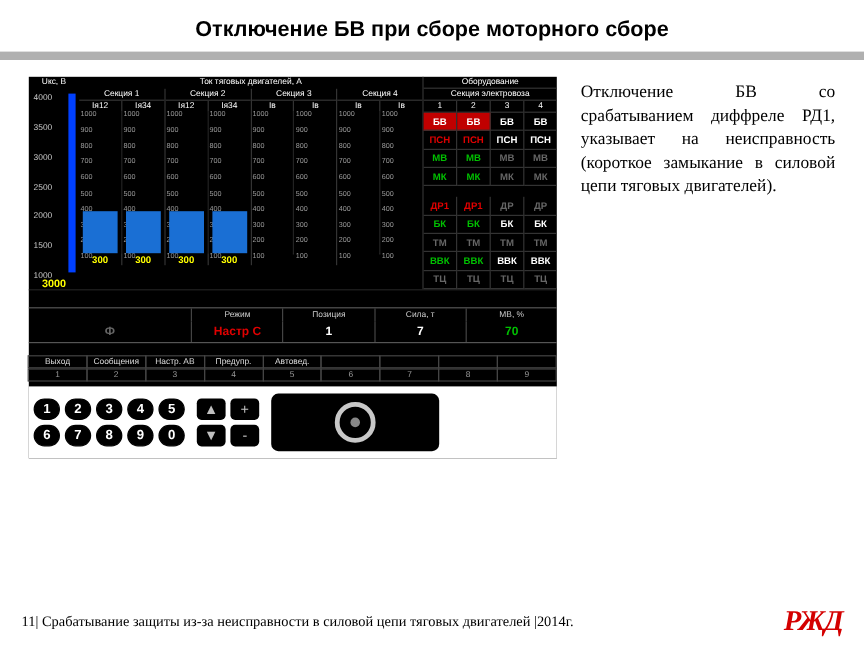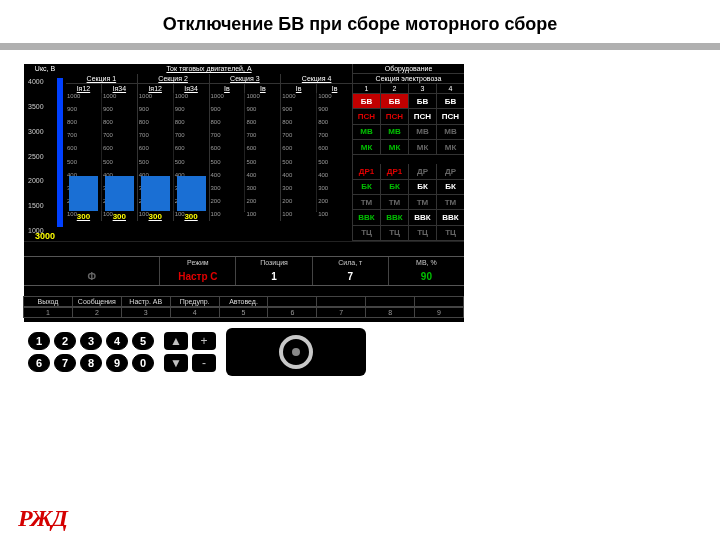--- a/index.html
+++ b/index.html
@@ -72,21 +72,20 @@
     background: linear-gradient(to top, #0040ff 0%, #0040ff 100%);
   }
   .gauge-left-value {
     position: absolute; bottom: 0; left: 0; right: 0; text-align: center;
     color: var(--yellow); font-weight: bold; font-size: 9px;
   }
   
   .center {
     flex: 1;
     position: relative;
-    text-decoration: underline;
   }
   .center-title {
     text-align: center; font-size: 7px; padding-top:1px;height:10px;
   }
   .sections-row {
     display: flex;
   }
   .section {
     flex: 1;
     border-left: 1px solid #333;
@@ -517,21 +516,21 @@
           <div>Режим</div>
           <div>Позиция</div>
           <div>Сила, т</div>
           <div>МВ, %</div>
         </div>
       <div class="vals" id="status-vals">
           <div class="c-grey">Ф</div>
           <div class="c-red">Настр С</div>
           <div class="c-white">1</div>
           <div class="c-white">7</div>
-          <div class="c-green">90</div>
+          <div class="c-green">70</div>
         </div>
     </div>
 
     <div class="menu-row">
       <div class="labels" id="menu-labels">
           <div>Выход</div>
           <div>Сообщения</div>
           <div>Настр. АВ</div>
           <div>Предупр.</div>
           <div>Автовед.</div>
@@ -580,17 +579,21 @@
           <div class="key-rect">-</div>
         </div>
       </div>
       <div class="joy-area">
         <div class="joy"></div>
       </div>
     </div>
 
   </div>
 
+  <div class="desc">Отключение БВ со срабатыванием диффреле РД1, указывает на неисправность (короткое замыкание в силовой цепи тяговых двигателей).</div>
 </div>
 
 <div class="footer">
+  <div class="footer-text">
+    <span>11</span>| <span>Срабатывание защиты из-за неисправности в силовой цепи тяговых двигателей</span> |<span>2014г.</span>
+  </div>
   <div class="logo">РЖД</div>
 </div>
 
 </body></html>

